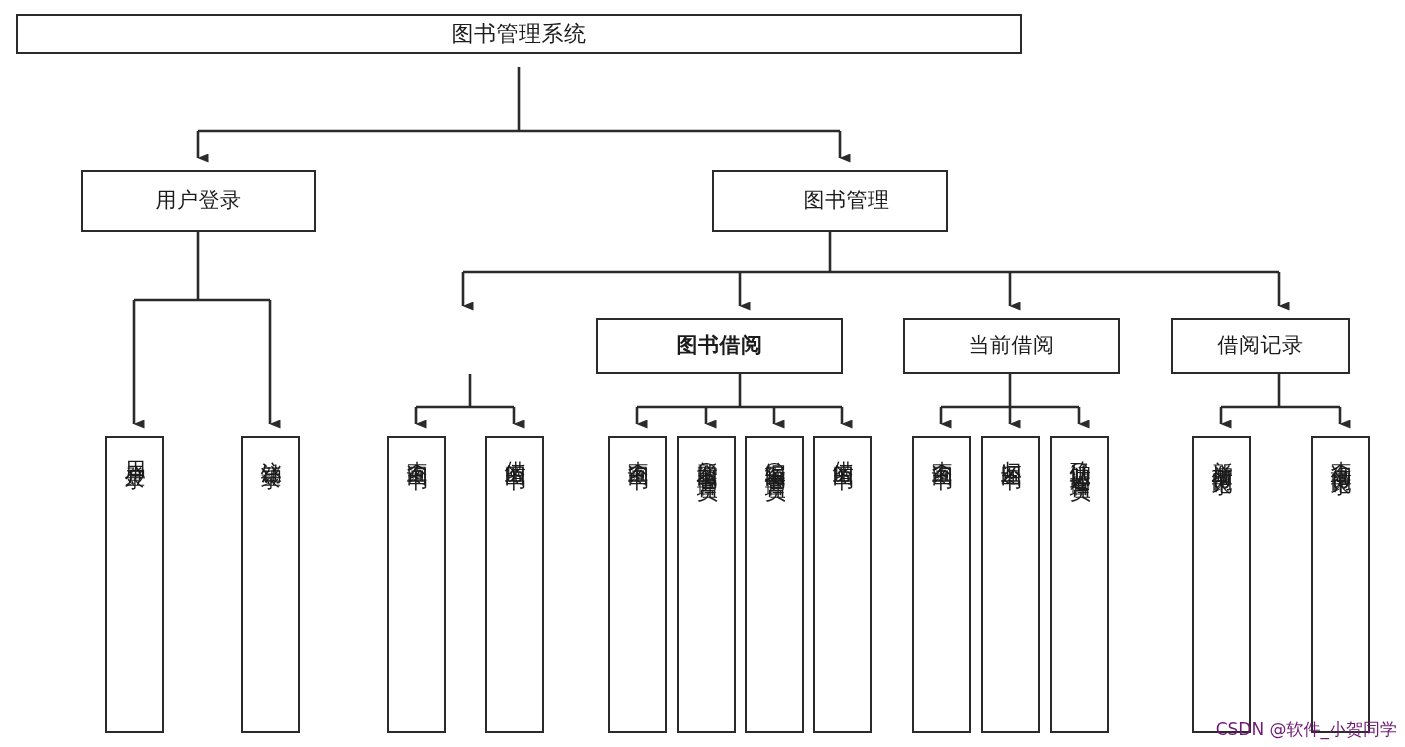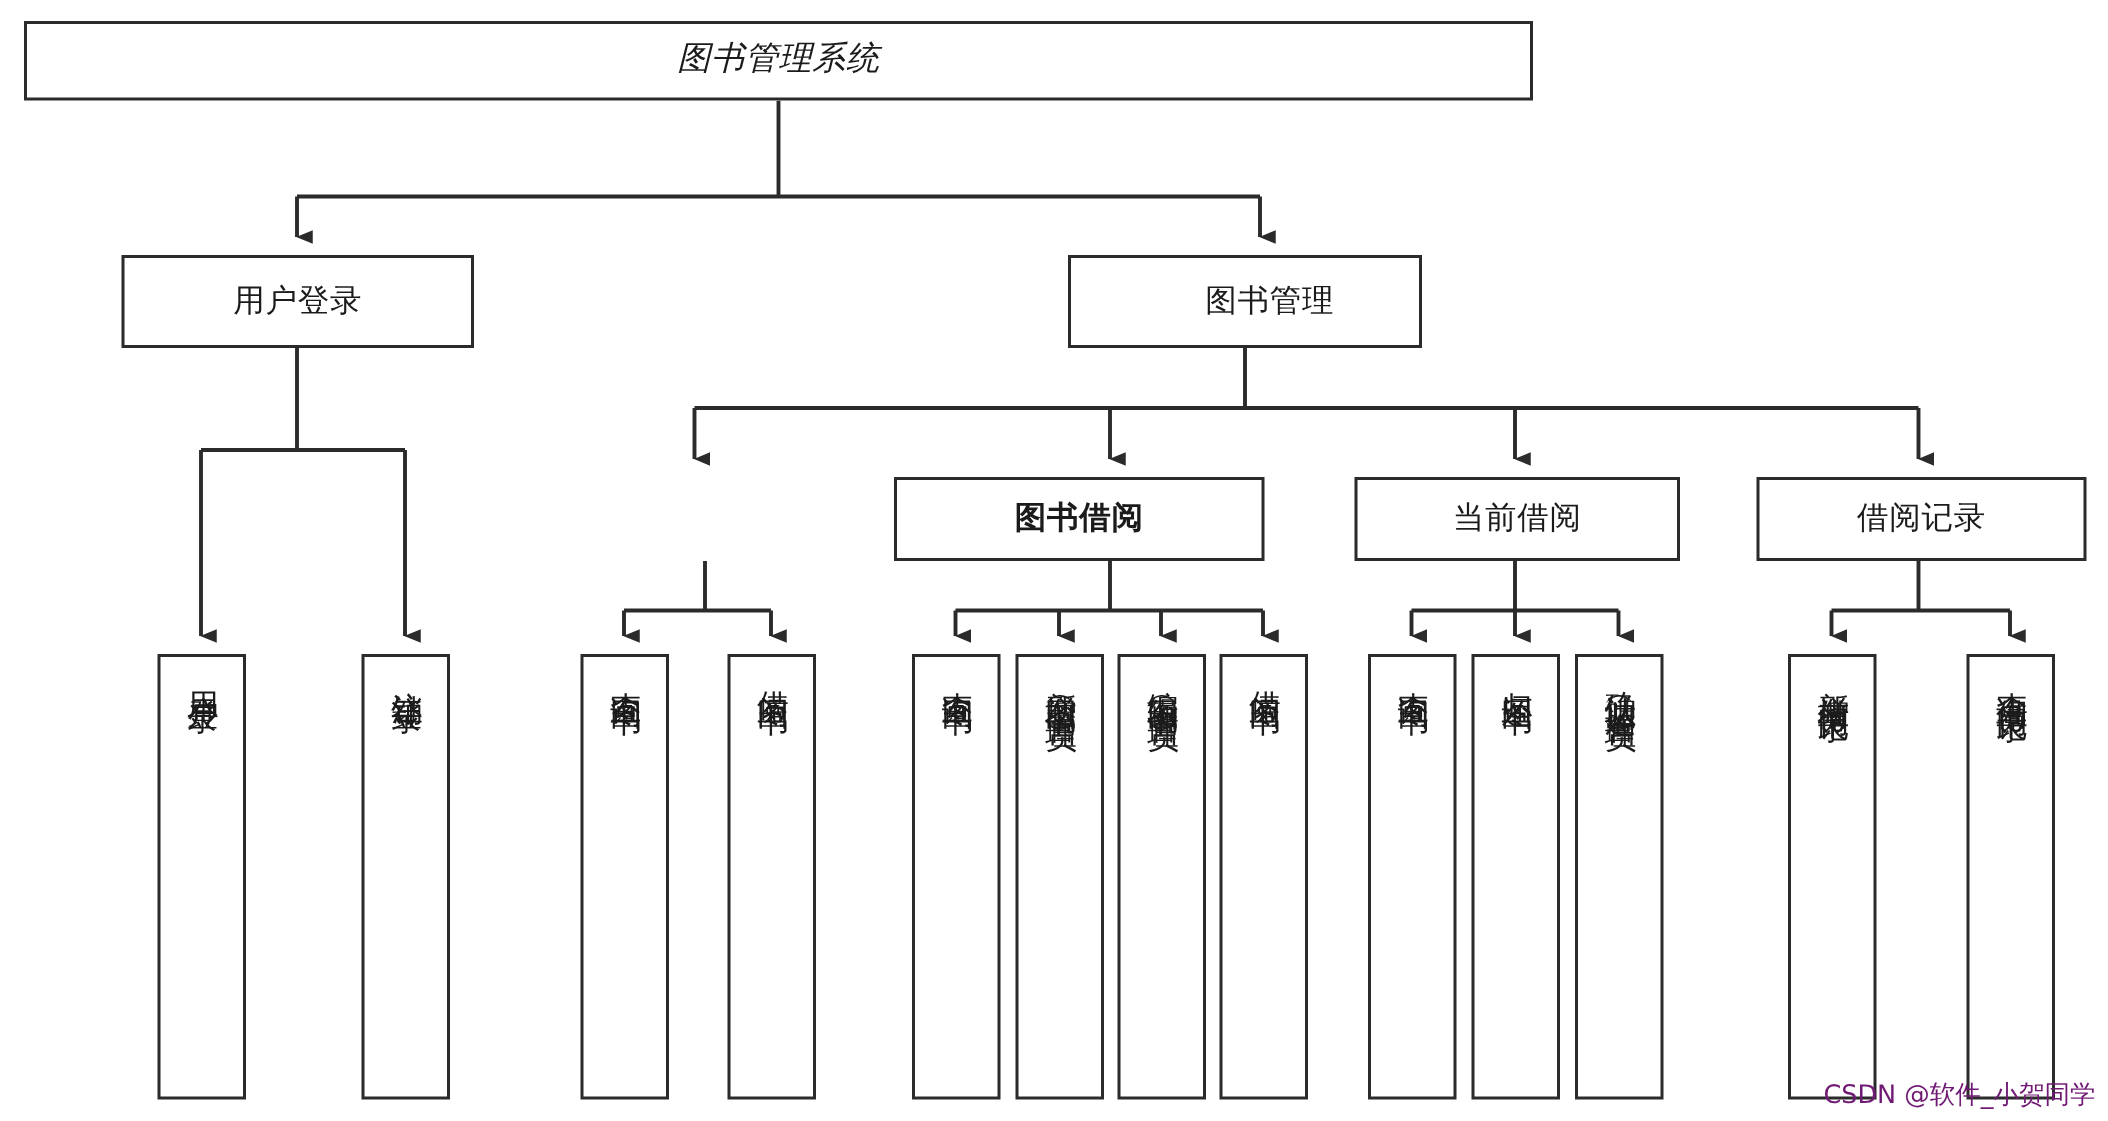--- a/index.html
+++ b/index.html
@@ -119,38 +119,38 @@
       <path d="M 1010,407 L 1010,424" marker-end="url(#arrowhead)"></path>
       <path d="M 1079,407 L 1079,424" marker-end="url(#arrowhead)"></path>
 
       <path d="M 1279,374 L 1279,407"></path>
       <path d="M 1221,407 L 1340,407"></path>
       <path d="M 1221,407 L 1221,424" marker-end="url(#arrowhead)"></path>
       <path d="M 1340,407 L 1340,424" marker-end="url(#arrowhead)"></path>
     </g>
   </svg>
 
-  <div class="node root horizontal" style="left:16px; top:14px; width:1006px; height:53px;font-style:italic;">
+  <div class="node root horizontal" style="left:16px; top:14px; width:1006px; height:40px;">
     <span class="node-label">图书管理系统</span>
   </div>
 
   <div class="node horizontal" style="left:81px; top:170px; width:235px; height:62px;">
     <span class="node-label">用户登录</span>
   </div>
   <div class="node horizontal" style="left:712px; top:170px; width:236px; height:62px;padding-left:33px;">
     <span class="node-label">图书管理</span>
   </div>
 
   <div class="node horizontal" style="left:596px; top:318px; width:247px; height:56px;font-weight:bold;">
     <span class="node-label">图书借阅</span>
   </div>
   <div class="node horizontal" style="left:903px; top:318px; width:217px; height:56px;">
     <span class="node-label">当前借阅</span>
   </div>
-  <div class="node horizontal" style="left:1171px; top:318px; width:220px; height:56px;justify-content:center;">
+  <div class="node horizontal" style="left:1171px; top:318px; width:179px; height:56px;justify-content:center;">
     <span class="node-label">借阅记录</span>
   </div>
 
   <div class="node vertical" style="left:105px; top:436px; width:59px; height:297px;">
     <span class="node-label">用户登录</span>
   </div>
   <div class="node vertical" style="left:241px; top:436px; width:59px; height:297px;">
     <span class="node-label">注销登录</span>
   </div>
 

